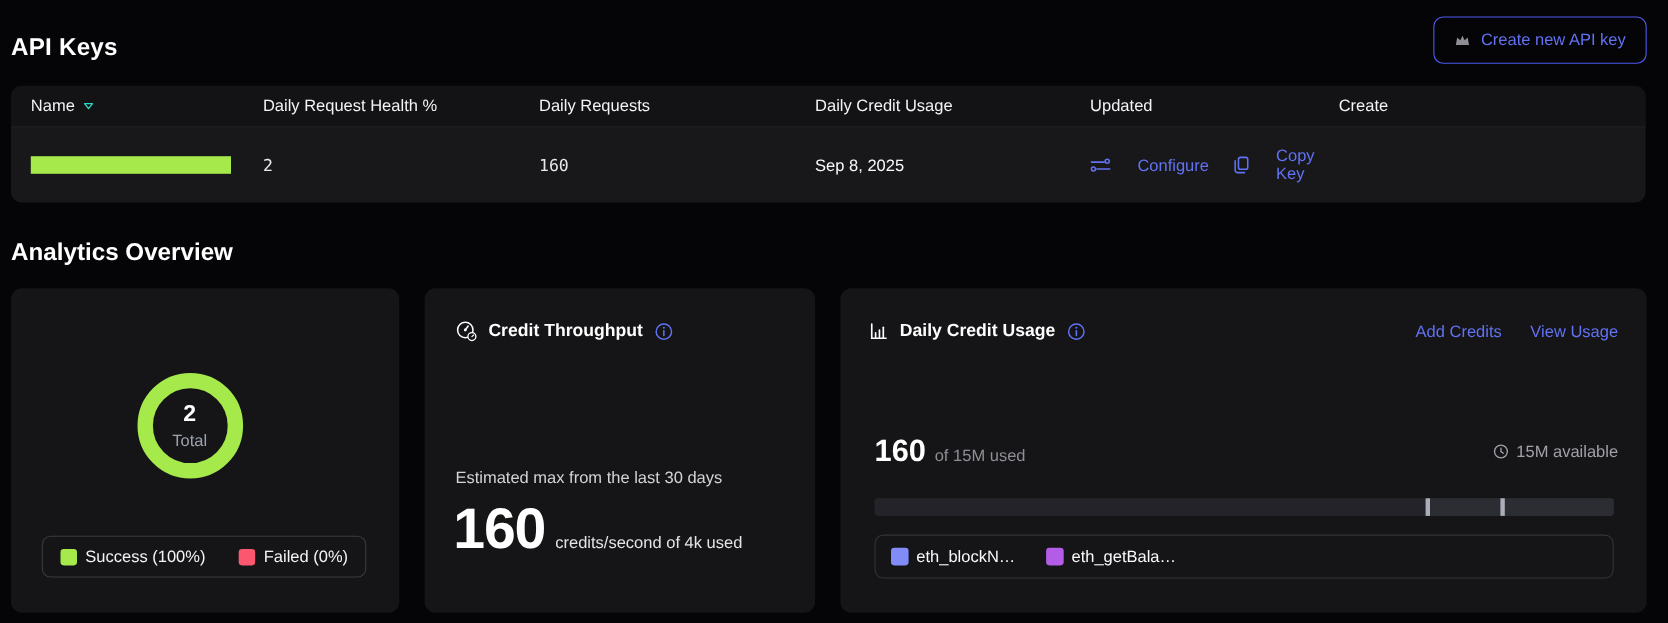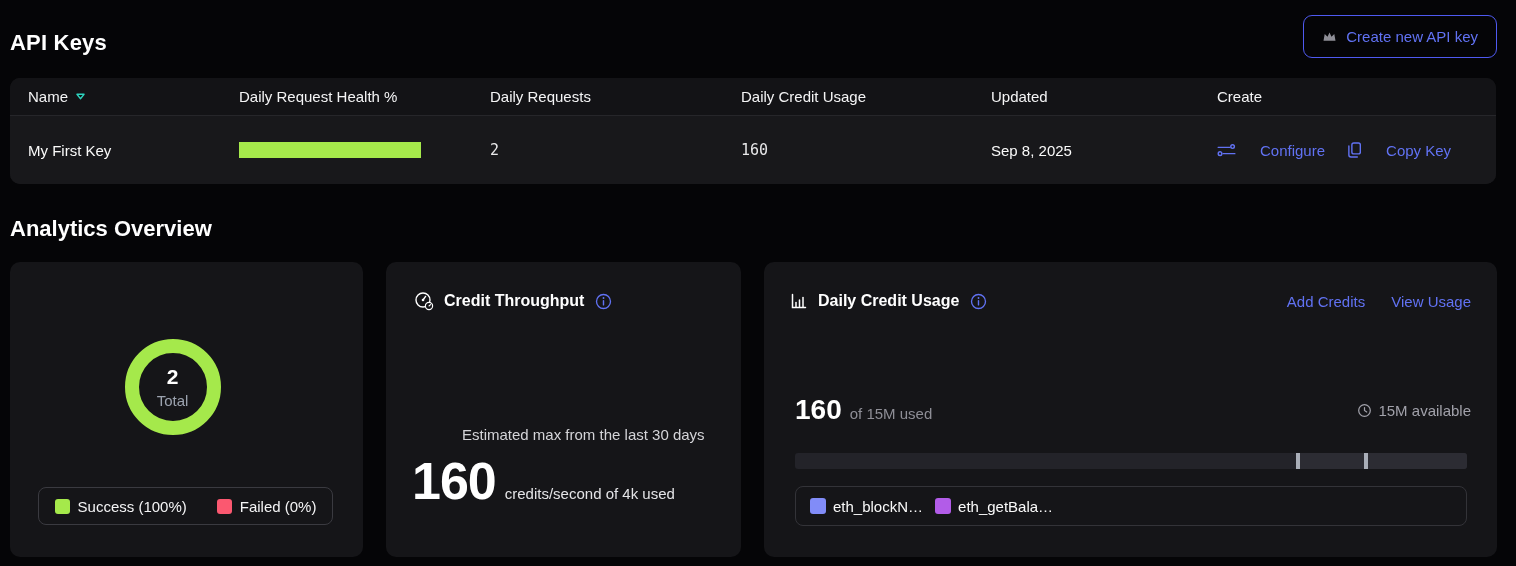--- a/index.html
+++ b/index.html
@@ -52,39 +52,39 @@
   .donut-value { font-size:21px; font-weight:700; }
   .donut-label { font-size:15px; color:#9ca3af; }
   .legend-box {
     position:absolute; left:28px; right:30px; top:225px; height:38px;
     border:1px solid #3a3a40; border-radius:8px;
     display:flex; align-items:center; justify-content:center; gap:30px; font-size:15px; color:#f4f4f5;
   }
   .legend-item { display:flex; align-items:center; }
   .sw { width:15px; height:15px; border-radius:3px; margin-right:8px; }
 
-  .c2-subtitle { position:absolute; left:28px; top:164px; font-size:15px; color:#d4d4d8;margin-left:48px; }
+  .c2-subtitle { position:absolute; left:28px; top:164px; font-size:15px; color:#d4d4d8; }
   .bignum-row { position:absolute; left:26px; top:193px; display:flex; align-items:baseline; gap:9px; }
   .bignum { font-size:52px; font-weight:700; line-height:1; letter-spacing:-1px; }
   .bignum-unit { font-size:15px; color:#e4e4e7; }
 
   .c3-header { left:26px; right:26px; }
   .c3-links { margin-left:auto; display:flex; gap:26px; }
   .c3-link { color:#6172f3; font-size:15px; cursor:pointer; text-decoration:none; }
   .stats-row { position:absolute; left:31px; top:134px; display:flex; align-items:baseline; gap:8px; }
   .used-value { font-size:28px; font-weight:700; line-height:1; }
   .used-suffix { font-size:15px; color:#8e8e96; }
   .available { position:absolute; right:26px; top:140px; display:flex; align-items:center; gap:6px; color:#a1a1aa; font-size:15px; }
   .usagebar { position:absolute; left:31px; right:30px; top:191px; height:16px; background:#232329; border-radius:3px; }
   .usagebar-seg { position:absolute; top:0; bottom:0; right:0; background:#2c2c33; border-radius:0 3px 3px 0; }
   .usage-marker { position:absolute; top:0; bottom:0; width:4px; background:#a9aeb8; }
   .legend-box3 {
     position:absolute; left:31px; right:30px; top:224px; height:40px;
     border:1px solid #333338; border-radius:8px;
-    display:flex; align-items:center; gap:12px; padding-left:14px; font-size:15px; color:#fafafa;
+    display:flex; align-items:center; gap:28px; padding-left:14px; font-size:15px; color:#fafafa;
   }
   .sw3 { width:16px; height:16px; border-radius:3px; margin-right:7px; }
 </style>
 </head>
 <body>
 
 <div class="page">
 
   <h1 class="page-title">API Keys</h1>
   <button class="create-btn">
@@ -106,21 +106,20 @@
             </svg>
         </span>
       </div>
       <div class="th">Daily Request Health %</div>
       <div class="th">Daily Requests</div>
       <div class="th">Daily Credit Usage</div>
       <div class="th">Updated</div>
       <div class="th">Create</div>
     </div>
     <div class="tgrid trow">
-      <div style="color:#fafafa;">My First Key</div>
       <div>
         <div class="health-track">
           <div class="health-fill" style="width: 100%;"></div>
         </div>
       </div>
       <div class="mono">2</div>
       <div class="mono">160</div>
       <div style="color:#fafafa;">Sep 8, 2025</div>
       <div class="actions">
         <a class="action-link">

